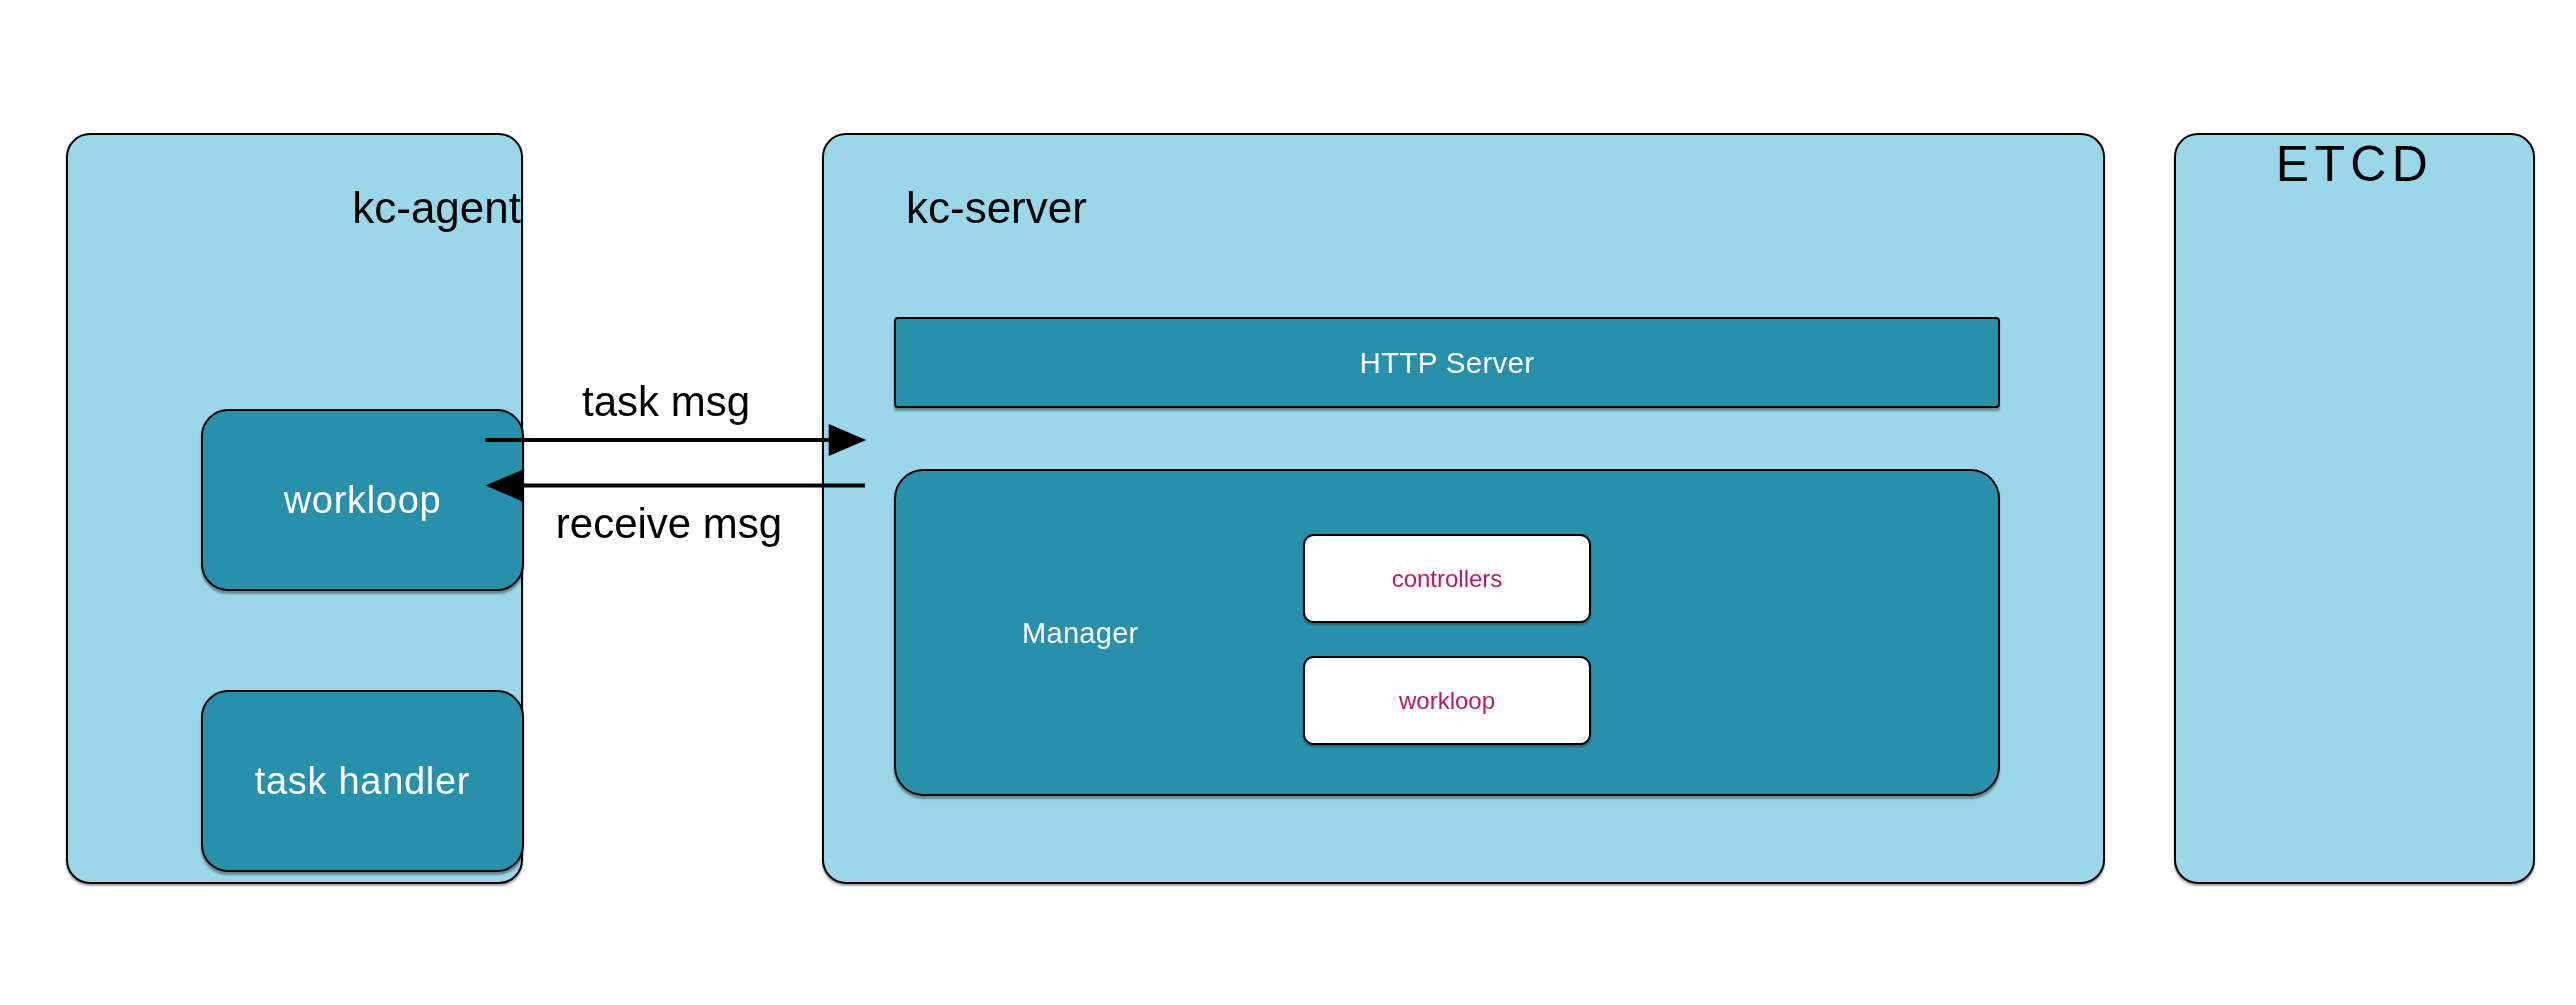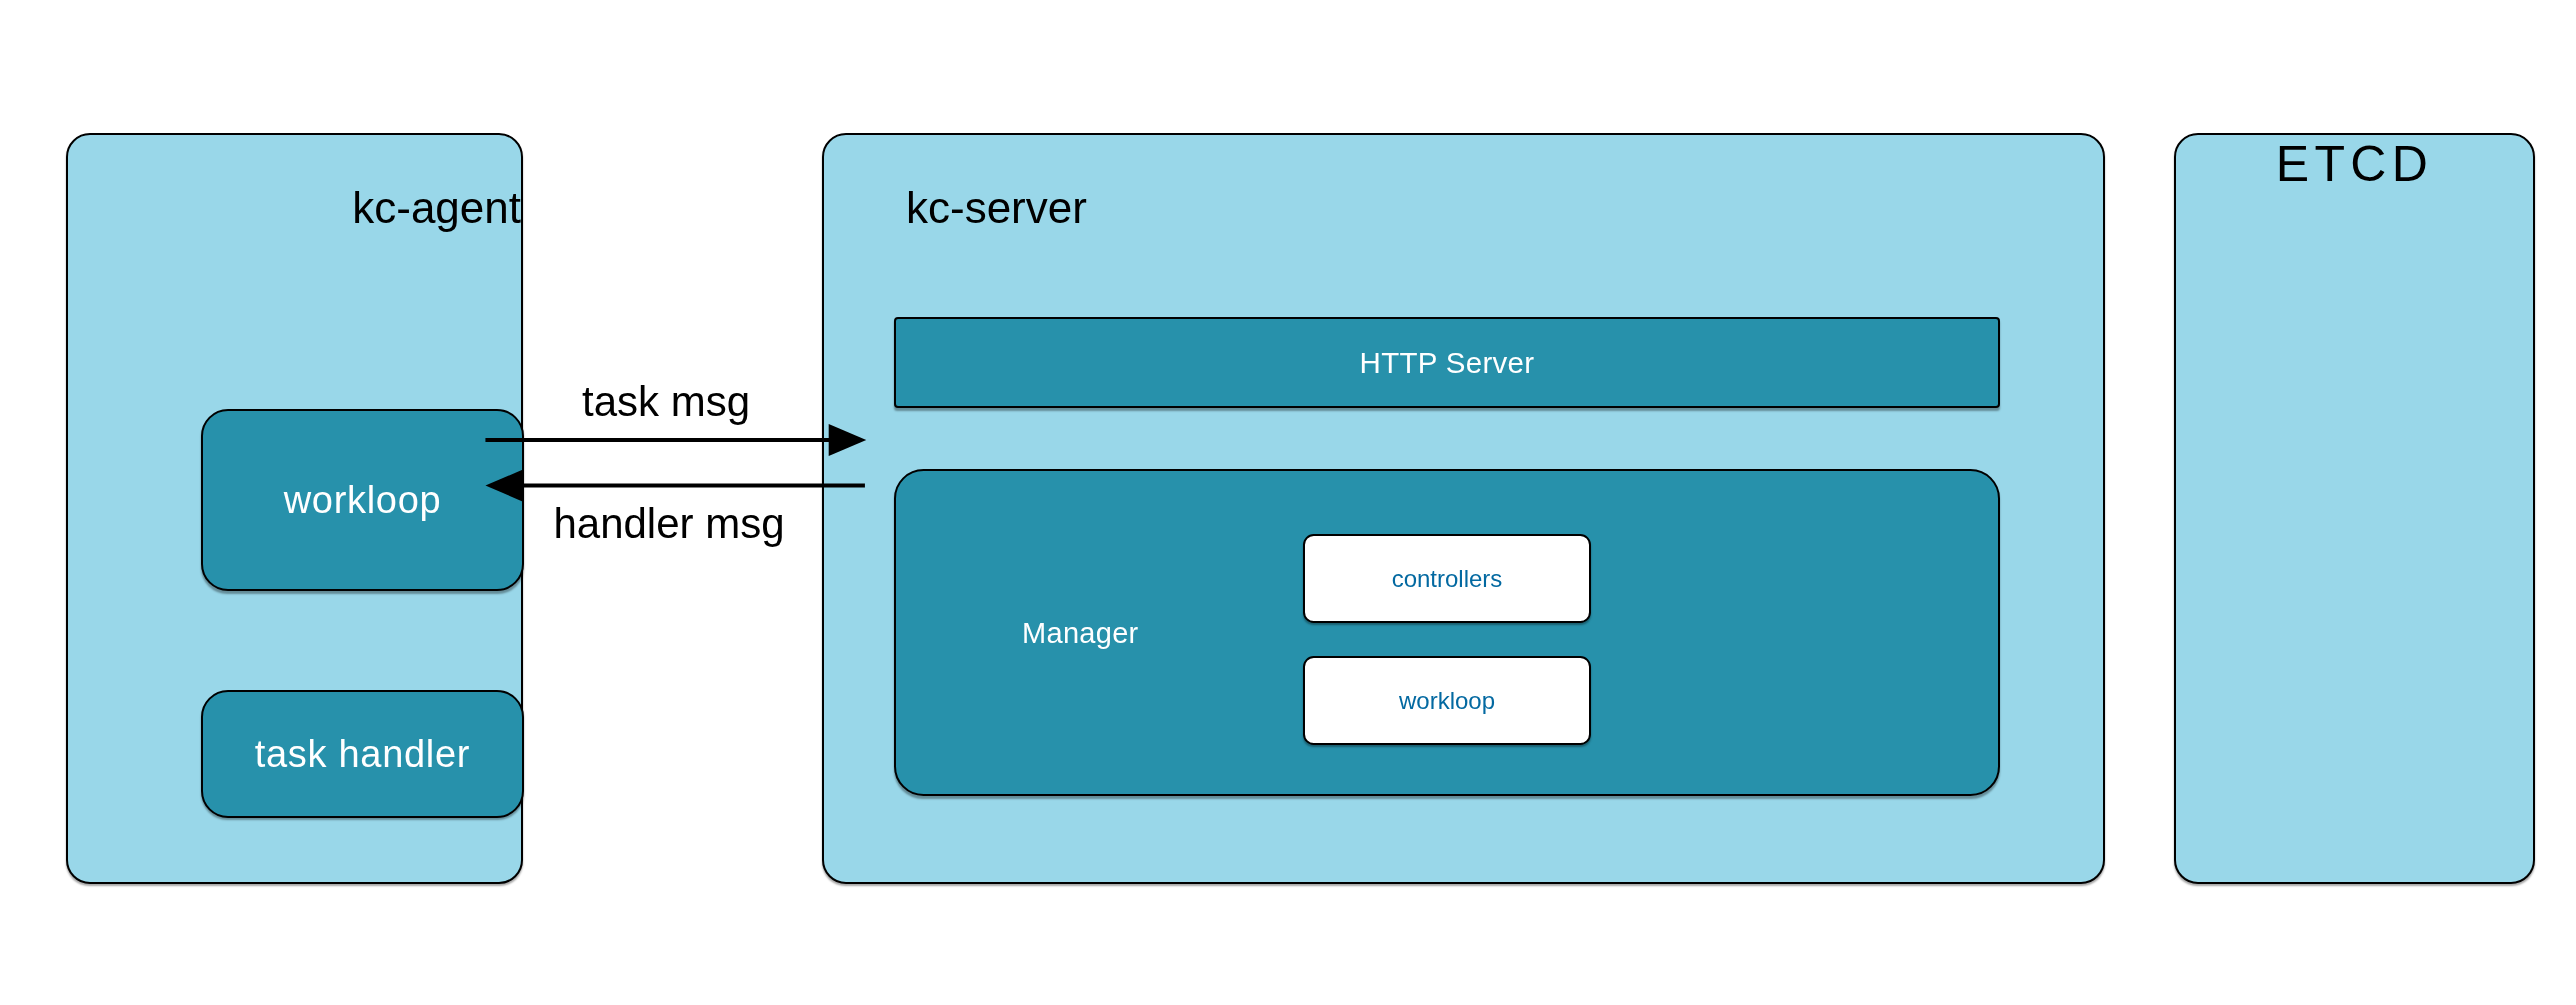--- a/index.html
+++ b/index.html
@@ -45,37 +45,37 @@
     letter-spacing: 0.7px;
   }
   .inner-white-box {
     background: var(--c-inner-box-fill);
     border-radius: 10.7px;
     display: flex;
     align-items: center;
     justify-content: center;
   }
   .inner-white-box .inner-label {
-    color: #0369a1;
+    color: #be185d;
     font-size: 24px;
   }
 
   .container-title {
     position: absolute;
     font-size: 44px;
     font-weight: 400;
     color: var(--c-title-text);
     white-space: nowrap;
   }
 
   
   .agent { left: 66px; top: 133px; width: 457px; height: 751px; }
   .agent-title { left: 0; right: 0; top: 48px; text-align: right; }
   .agent-workloop   { left: 133px; top: 274px; width: 323px; height: 182px; }
-  .agent-taskhandler{ left: 133px; top: 555px; width: 323px; height: 128px; }
+  .agent-taskhandler{ left: 133px; top: 555px; width: 323px; height: 182px; }
 
   
   .server { left: 822px; top: 133px; width: 1283px; height: 751px; }
   .server-title { left: 82px; top: 48px; }
   .http-bar {
     left: 70px; top: 182px; width: 1106px; height: 91px;
     border-radius: 4px;
   }
   .http-bar .comp-label { font-size: 29.5px; letter-spacing: 0.3px; }
   .manager {
@@ -163,16 +163,16 @@
       <line x1="724" y1="656" x2="1240" y2="656" style="stroke: var(--c-arrow); stroke-width: 6;"></line>
       <polygon points="1292,656 1236,632 1236,680" style="fill: var(--c-arrow);"></polygon>
     </g>
     <g>
       <line x1="1290" y1="724" x2="776" y2="724" style="stroke: var(--c-arrow); stroke-width: 6;"></line>
       <polygon points="724,724 780,700 780,748" style="fill: var(--c-arrow);"></polygon>
     </g>
   </svg>
 
   <div class="conn-label send-label">task msg</div>
-  <div class="conn-label receive-label">handler msg</div>
+  <div class="conn-label receive-label">receive msg</div>
 
 </div>
 
 
 </body></html>

